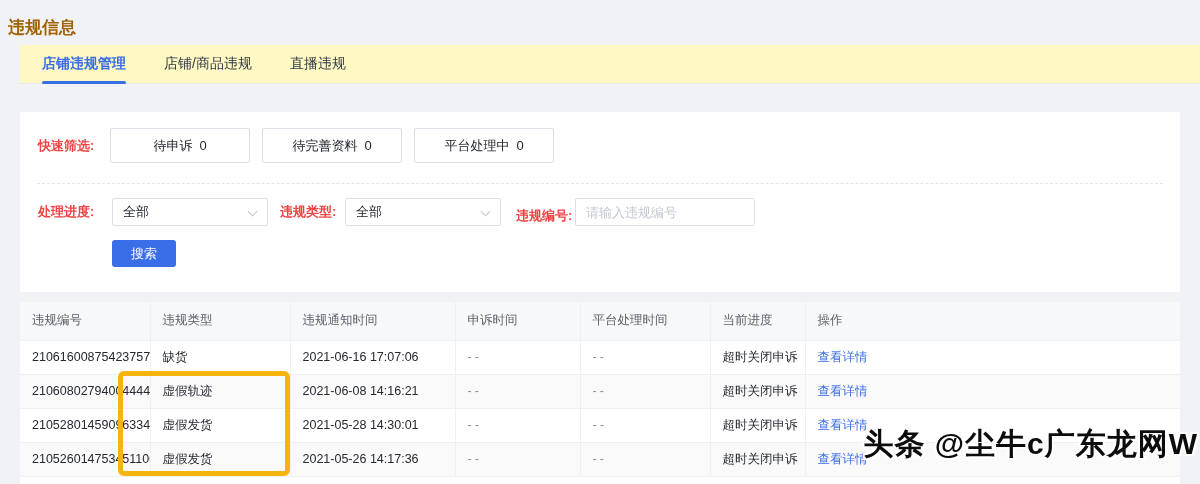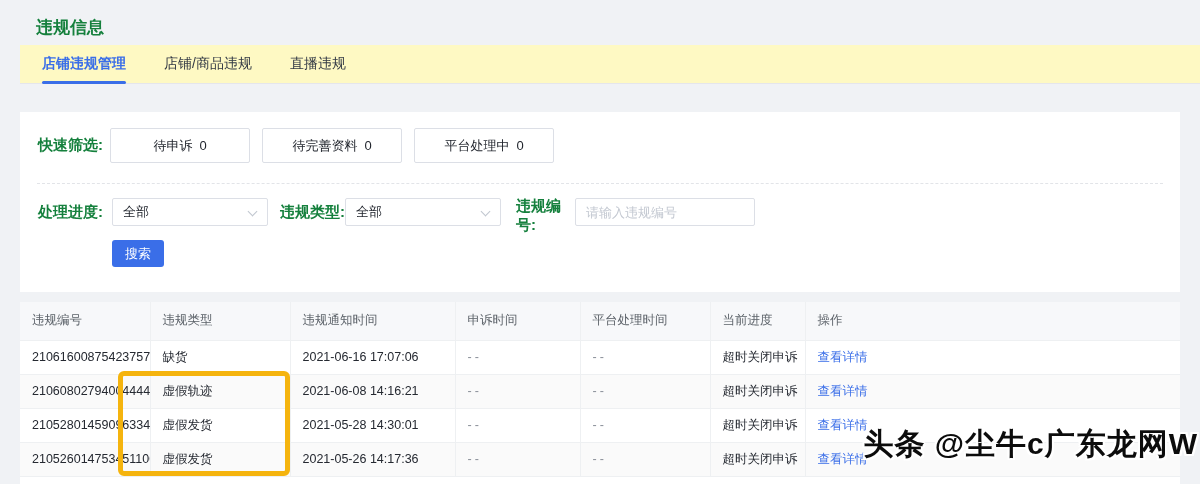--- a/index.html
+++ b/index.html
@@ -1,50 +1,50 @@
 <!DOCTYPE html>
 <html><head>
 <meta charset="utf-8">
 <style>
   * { margin:0; padding:0; box-sizing:border-box; }
   html,body { background:#f0f2f5; }
   body { font-family:"Liberation Sans","DejaVu Sans",sans-serif; }
   .stage { position:relative; width:1200px; height:484px; background:#f0f2f5; overflow:hidden; }
 
   
-  .page-title { position:absolute; left:36px; top:16px; font-size:17px; font-weight:600; color:#15803d; }
+  .page-title { position:absolute; left:8px; top:16px; font-size:17px; font-weight:600; color:#a16207; }
 
   
   .tabbar { position:absolute; left:20px; top:45px; width:1180px; height:39px; background:#fef9c3; border-bottom:1px solid #e5e6eb; display:flex; align-items:center; padding-left:22px; }
   .tab { position:relative; height:39px; line-height:37px; font-size:14px; color:#333a45; margin-right:38px; cursor:pointer; white-space:nowrap; }
   .tab.active { color:#3a6ee8; font-weight:600; }
   .tab.active .tab-underline { position:absolute; left:0; right:0; bottom:0; height:3px; background:#3a6ee8; border-radius:2px; }
 
   
   .card { position:absolute; background:#fff; }
   .filter-card { left:20px; top:112px; width:1160px; height:180px; }
   .table-card  { left:20px; top:302px; width:1160px; height:182px; }
 
   
   .quick-row { position:absolute; left:18px; top:16px; display:flex; align-items:center; }
-  .flabel { font-size:15px; font-weight:600; color:#15803d; }
+  .flabel { font-size:13px; font-weight:600; color:#ef4444; }
   .quick-row .flabel { width:72px; }
   .qbtn { width:140px; height:35px; margin-right:12px; background:#fff; border:1px solid #dcdfe6; border-radius:2px; font-size:13px; color:#1d2129; cursor:pointer; display:flex; align-items:center; justify-content:center; gap:7px; font-family:inherit; }
   .dashed { position:absolute; left:17px; top:71px; width:1126px; border-top:1px dashed #e2e4e8; }
 
   
   .filter-row { position:absolute; left:18px; top:86px; display:flex; align-items:center; height:28px; }
   .filter-row .lbl1 { width:74px; }
   .filter-row .lbl2 { width:65px; margin-left:12px; }
   .filter-row .lbl3 { width:59px; margin-left:15px;margin-top:7px; }
   .select { position:relative; width:156px; height:28px; border:1px solid #dcdfe6; border-radius:2px; background:#fff; font-size:13px; color:#1d2129; display:flex; align-items:center; padding-left:10px; cursor:pointer; }
   .chevron { position:absolute; right:11px; top:9px; width:7px; height:7px; border-right:1.5px solid #c0c6cf; border-bottom:1.5px solid #c0c6cf; transform:rotate(45deg); }
   .txt-input { width:180px; height:28px; border:1px solid #dcdfe6; border-radius:2px; font-size:13px; color:#1d2129; padding:0 10px; outline:none; font-family:inherit; }
   .txt-input::placeholder { color:#c3c8d1; }
-  .search-btn { position:absolute; left:92px; top:128px; width:52px; height:27px; background:#3a6ee8; color:#fff; border:none; border-radius:3px; font-size:13px; cursor:pointer; font-family:inherit; }
+  .search-btn { position:absolute; left:92px; top:128px; width:64px; height:27px; background:#3a6ee8; color:#fff; border:none; border-radius:3px; font-size:13px; cursor:pointer; font-family:inherit; }
 
   
   table { width:1160px; border-collapse:collapse; table-layout:fixed; }
   th, td { font-size:12.5px; text-align:left; padding-left:12px; border-bottom:1px solid #eef0f2; border-right:1px solid #eef0f2; overflow:hidden; white-space:nowrap; }
   th:last-child, td:last-child { border-right:none; }
   thead th { height:38px; background:#f7f8fa; color:#5c6269; font-weight:400; }
   tbody td { height:34px; color:#252931; }
   tbody tr:nth-child(even) td { background:#fafafa; }
   .dashes { color:#8a9099; letter-spacing:3px; }
   .detail-link { color:#3a6ee8; text-decoration:none; cursor:pointer; }

